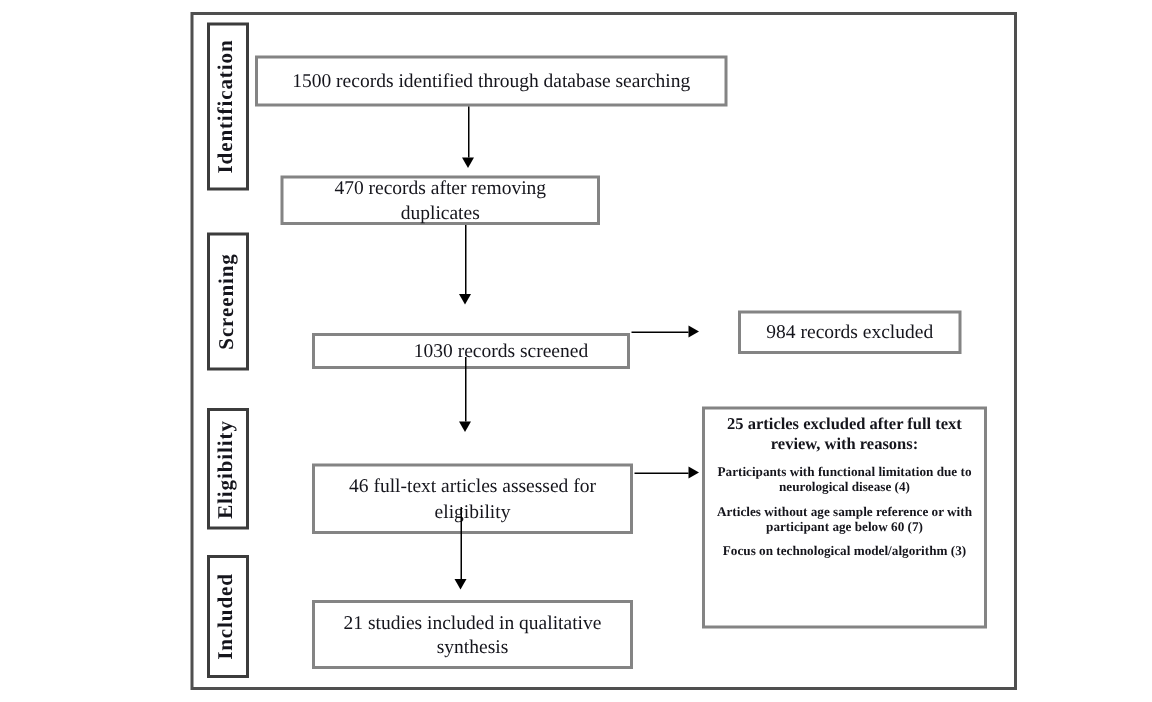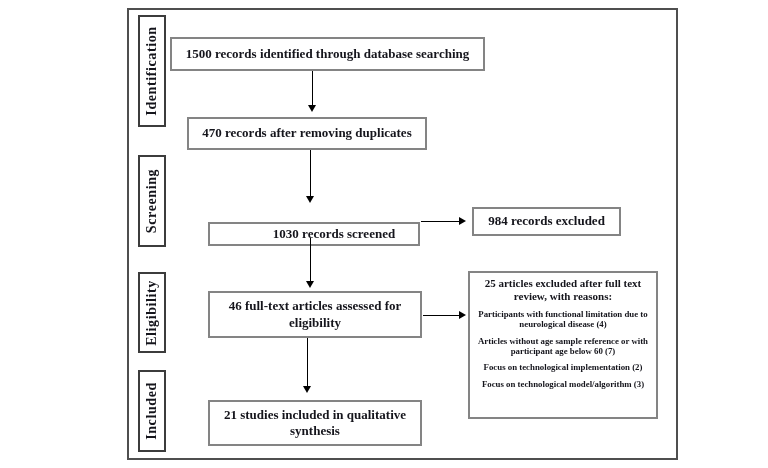--- a/index.html
+++ b/index.html
@@ -17,26 +17,26 @@
 
   
   .stage{position:absolute;left:138px;width:28px;border:2px solid var(--stage-border);background:var(--bg);display:flex;align-items:center;justify-content:center;}
   .vtext{transform:rotate(-90deg);white-space:nowrap;font-weight:bold;font-size:14px;letter-spacing:.6px;color:var(--text-color);}
   .stage-identification{top:15px;height:112px;}
   .stage-screening{top:155px;height:92px;}
   .stage-eligibility{top:272px;height:81px;}
   .stage-included{top:370px;height:82px;}
 
   
-  .pbox{position:absolute;border:2px solid var(--box-border);background:var(--bg);display:flex;align-items:center;justify-content:center;text-align:center;font-weight:bold;color:var(--text-color);font-size:13px;line-height:1.25;padding:2px 8px;}
+  .pbox{position:absolute;border:2px solid var(--box-border);background:var(--bg);display:flex;align-items:center;justify-content:center;text-align:center;font-weight:normal;color:var(--text-color);font-size:13px;line-height:1.25;padding:2px 8px;}
   .box-identified{left:170px;top:37px;width:315px;height:34px;}
-  .box-dedup{left:187px;top:117px;width:240px;height:33px;}
+  .box-dedup{left:187px;top:117px;width:213px;height:33px;}
   .box-screened{left:208px;top:222px;width:212px;height:24px;padding-left:48px;}
-  .box-excluded{left:472px;top:207px;width:149px;height:29px;}
-  .box-fulltext{left:208px;top:291px;width:214px;height:47px;}
+  .box-excluded{left:492px;top:207px;width:149px;height:29px;}
+  .box-fulltext{left:208px;top:309px;width:214px;height:47px;}
   .box-included{left:208px;top:400px;width:214px;height:46px;}
 
   .box-reasons{position:absolute;left:468px;top:271px;width:190px;height:148px;border:2px solid var(--box-border);background:var(--bg);text-align:center;color:var(--text-color);font-weight:bold;padding:3px 5px;}
   .reasons-title{font-size:11px;line-height:1.15;margin-top:1px;}
   .reason{font-size:8.8px;line-height:1.15;margin-top:6.5px;}
 
   
   .arrow-v{position:absolute;width:10px;display:flex;flex-direction:column;align-items:center;}
   .shaft-v{width:0;border-left:1.6px solid var(--arrow-color);flex:1;}
   .head-down{width:0;height:0;border-left:4.5px solid transparent;border-right:4.5px solid transparent;border-top:7px solid var(--arrow-color);}
@@ -87,21 +87,20 @@
     <span>46 full-text articles assessed for eligibility</span>
   </div>
   <div class="pbox box-included">
     <span>21 studies included in qualitative synthesis</span>
   </div>
 
   <div class="box-reasons">
     <div class="reasons-title">25 articles excluded after full text review, with reasons:</div>
     <div class="reason">Participants with functional limitation due to neurological disease (4)</div>
     <div class="reason">Articles without age sample reference or with participant age below 60 (7)</div>
-    <div class="reason">Focus on technological implementation (2)</div>
     <div class="reason">Focus on technological model/algorithm (3)</div>
   </div>
 
   <div class="arrow-v arrow-identified-dedup">
     <div class="shaft-v"></div>
     <div class="head-down"></div>
   </div>
   <div class="arrow-v arrow-dedup-screened">
     <div class="shaft-v"></div>
     <div class="head-down"></div>

